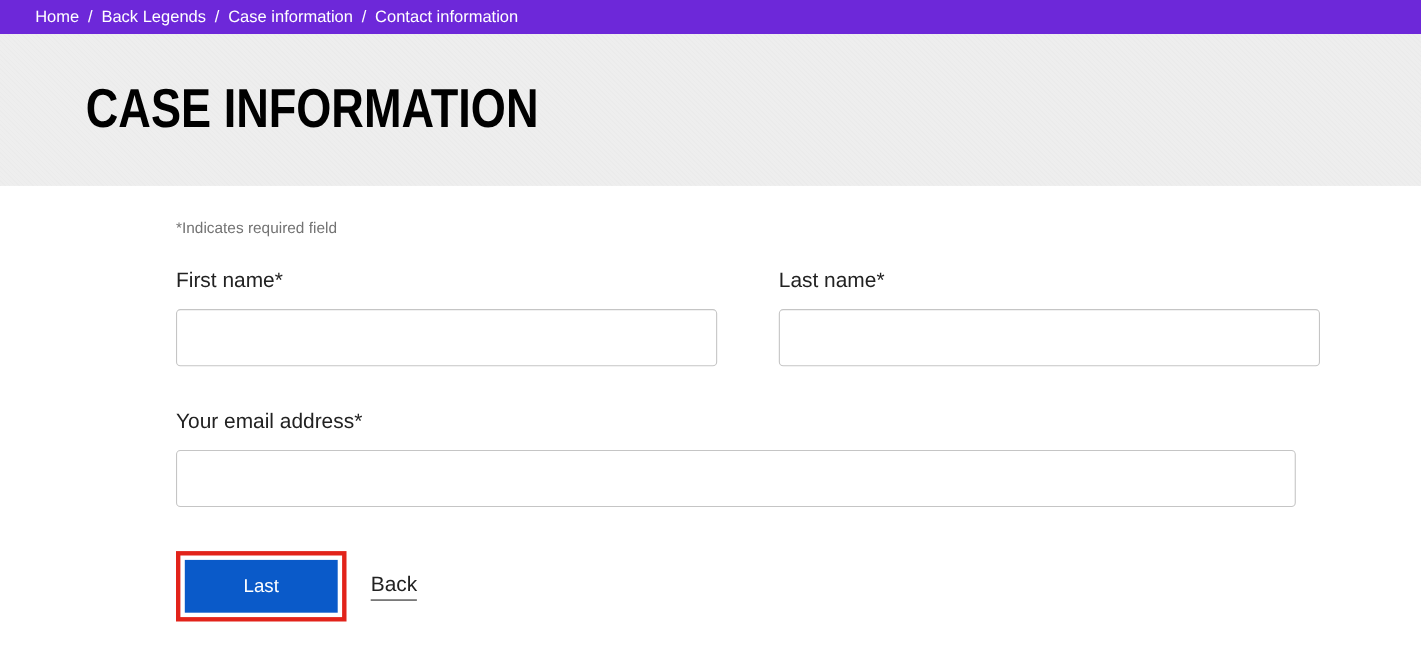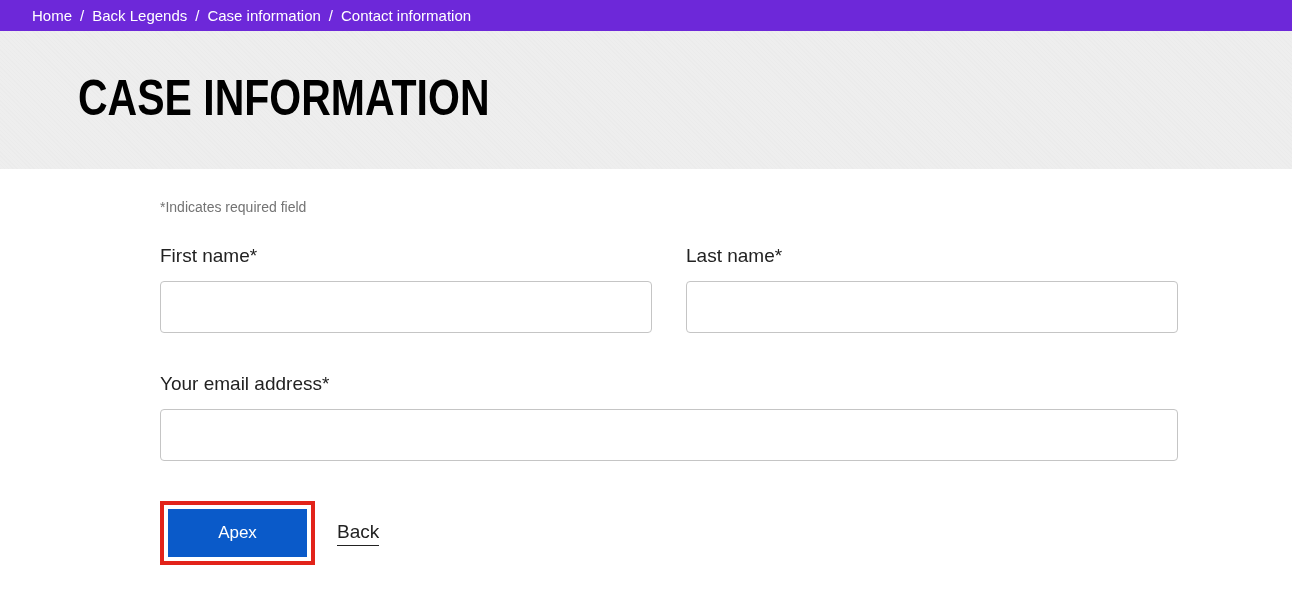--- a/index.html
+++ b/index.html
@@ -50,20 +50,21 @@
     }
     .required-note {
       font-size: 14px;
       color: #737373;
       margin-bottom: 30px;
     }
     .row {
       display: flex;
       gap: 34px;
       margin-bottom: 40px;
+      justify-content: space-between;
     }
     .field {
       display: flex;
       flex-direction: column;
     }
     .field-half {
       width: 492px;
     }
     .field-full {
       width: 1018px;
@@ -144,17 +145,17 @@
 
   <div class="row">
     <div class="field field-full">
       <label>Your email address*</label>
       <input type="text" value="" style="">
     </div>
   </div>
 
   <div class="buttons">
     <span class="next-btn-wrap">
-      <button class="next-btn">Apex</button>
+      <button class="next-btn">Last</button>
     </span>
     <span class="back-link">Back</span>
   </div>
 </div>
 
 </body></html>

